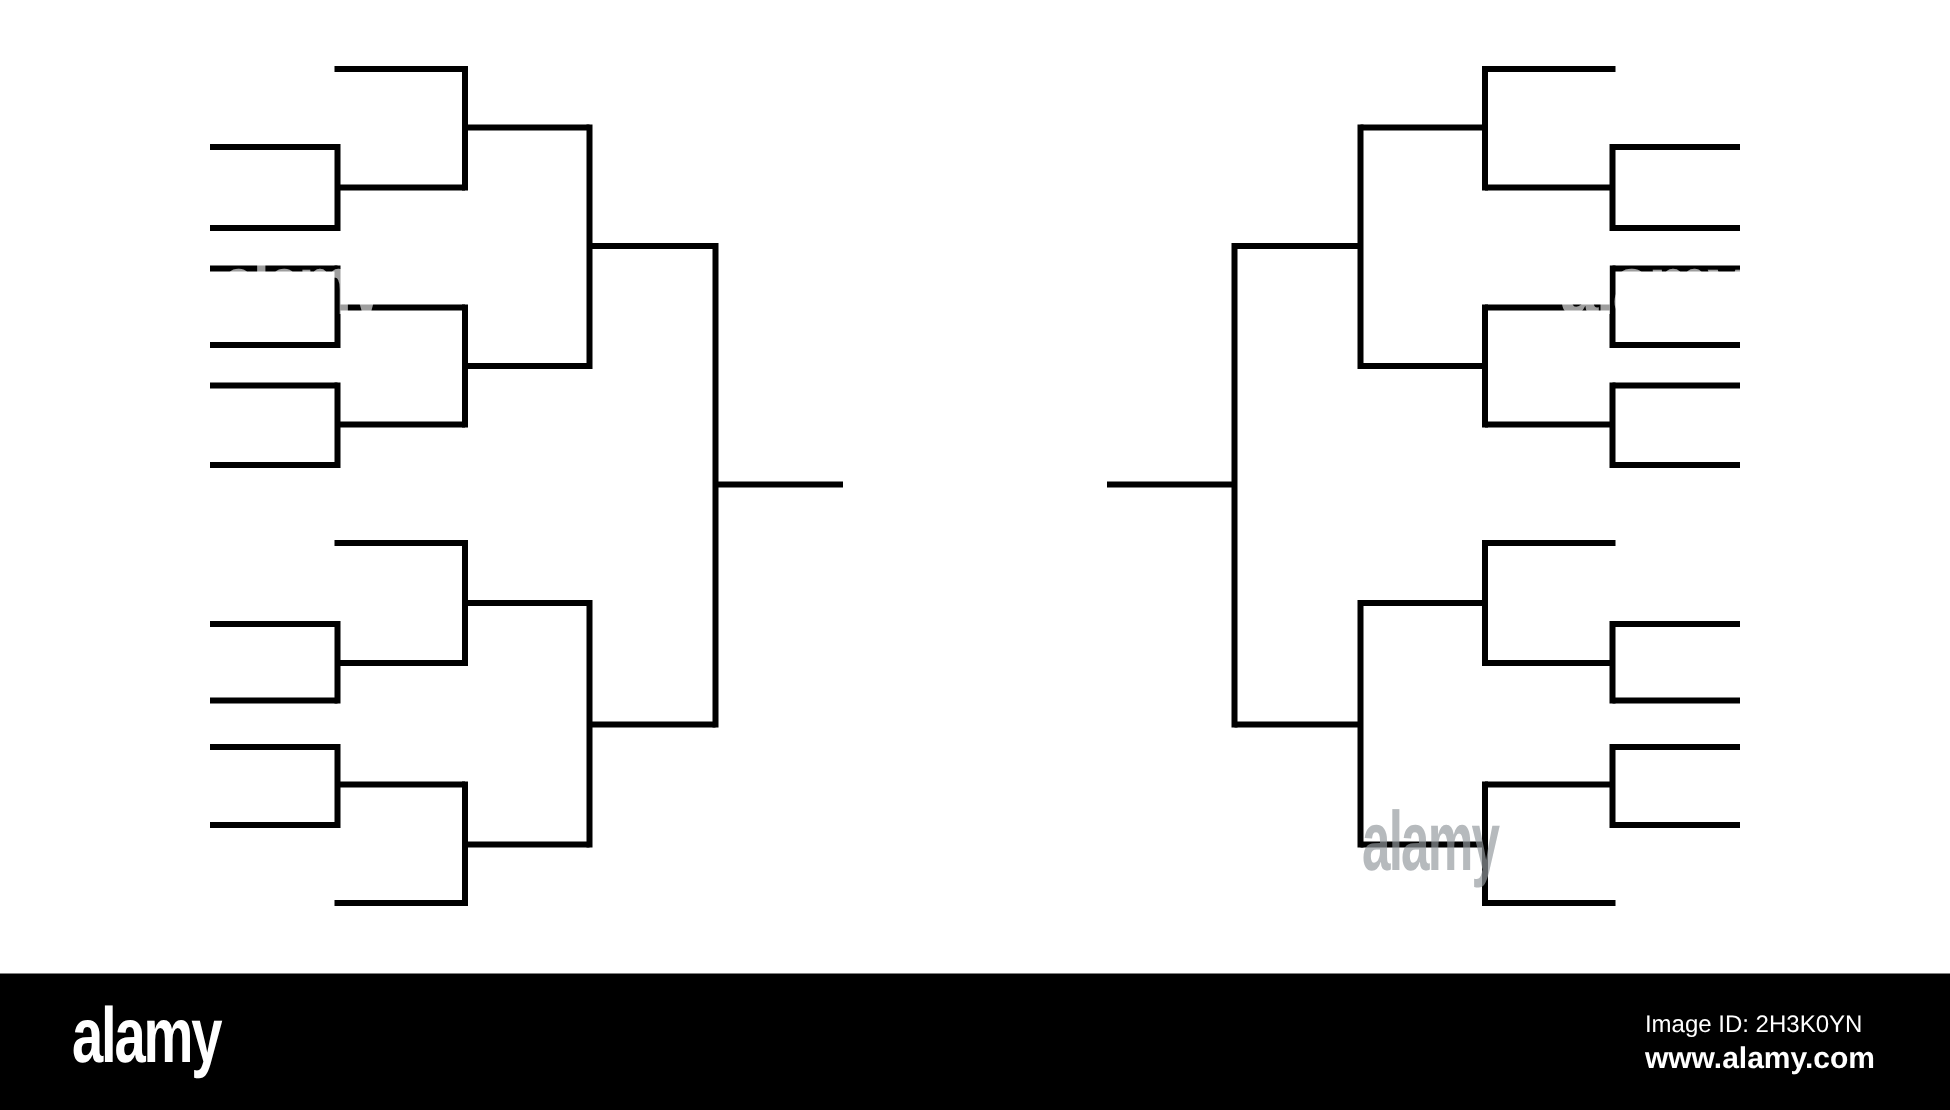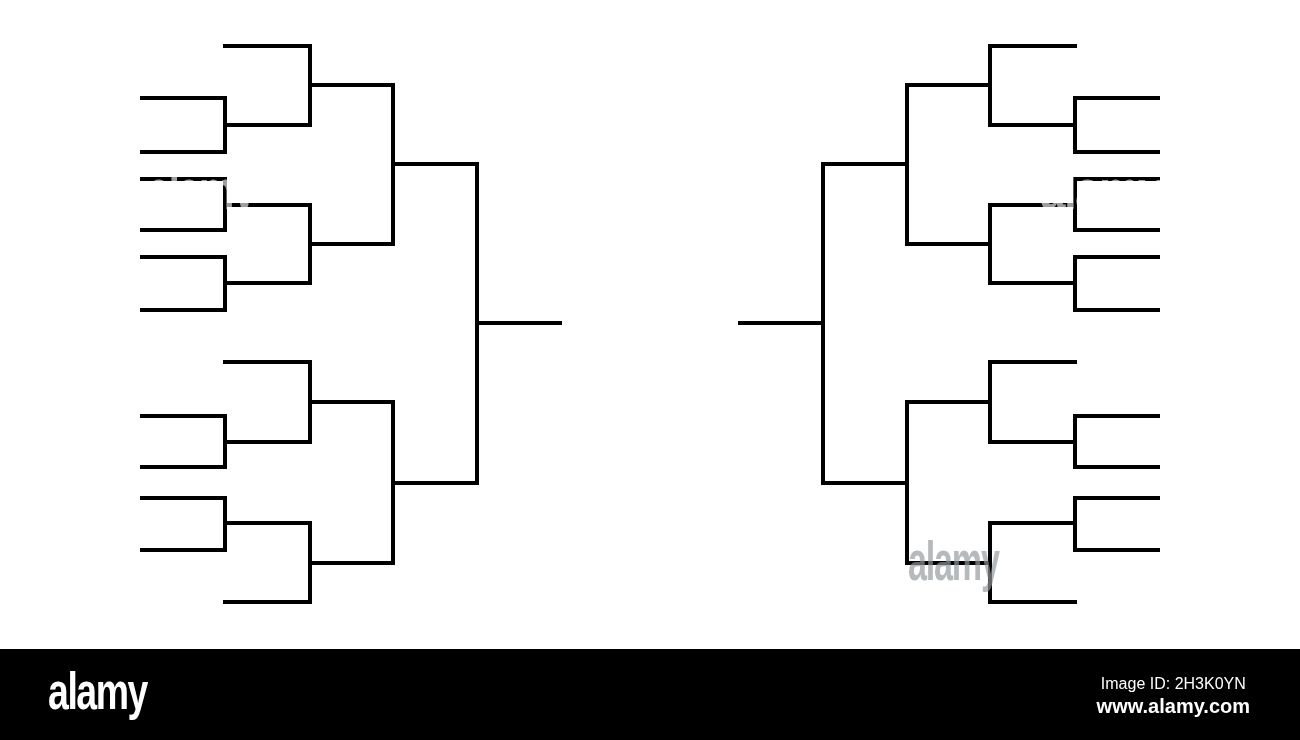--- a/index.html
+++ b/index.html
@@ -13,21 +13,21 @@
     transform-origin:left top;letter-spacing:-2px;user-select:none;
   }
   #footer{
     position:absolute;left:0;width:1300px;background:#000000;color:#ffffff;
   }
   #footer-logo{
     position:absolute;left:48px;top:14px;font-size:52px;font-weight:bold;
     letter-spacing:-2px;transform:scaleX(0.72);transform-origin:left top;line-height:1.1;
   }
   #footer-right{
-    position:absolute;right:50px;top:25px;text-align:center;
+    position:absolute;right:50px;top:25px;text-align:left;
   }
   #footer-image-id{font-size:16px;font-weight:400;line-height:20px;}
   #footer-website{font-size:20px;font-weight:bold;line-height:24px;}
 </style>
 </head>
 <body>
 
 <div id="canvas">
   <div id="bracket-left">
       <div class="line" style="left: 223px; top: 44px; width: 87px; height: 4px;"></div>

